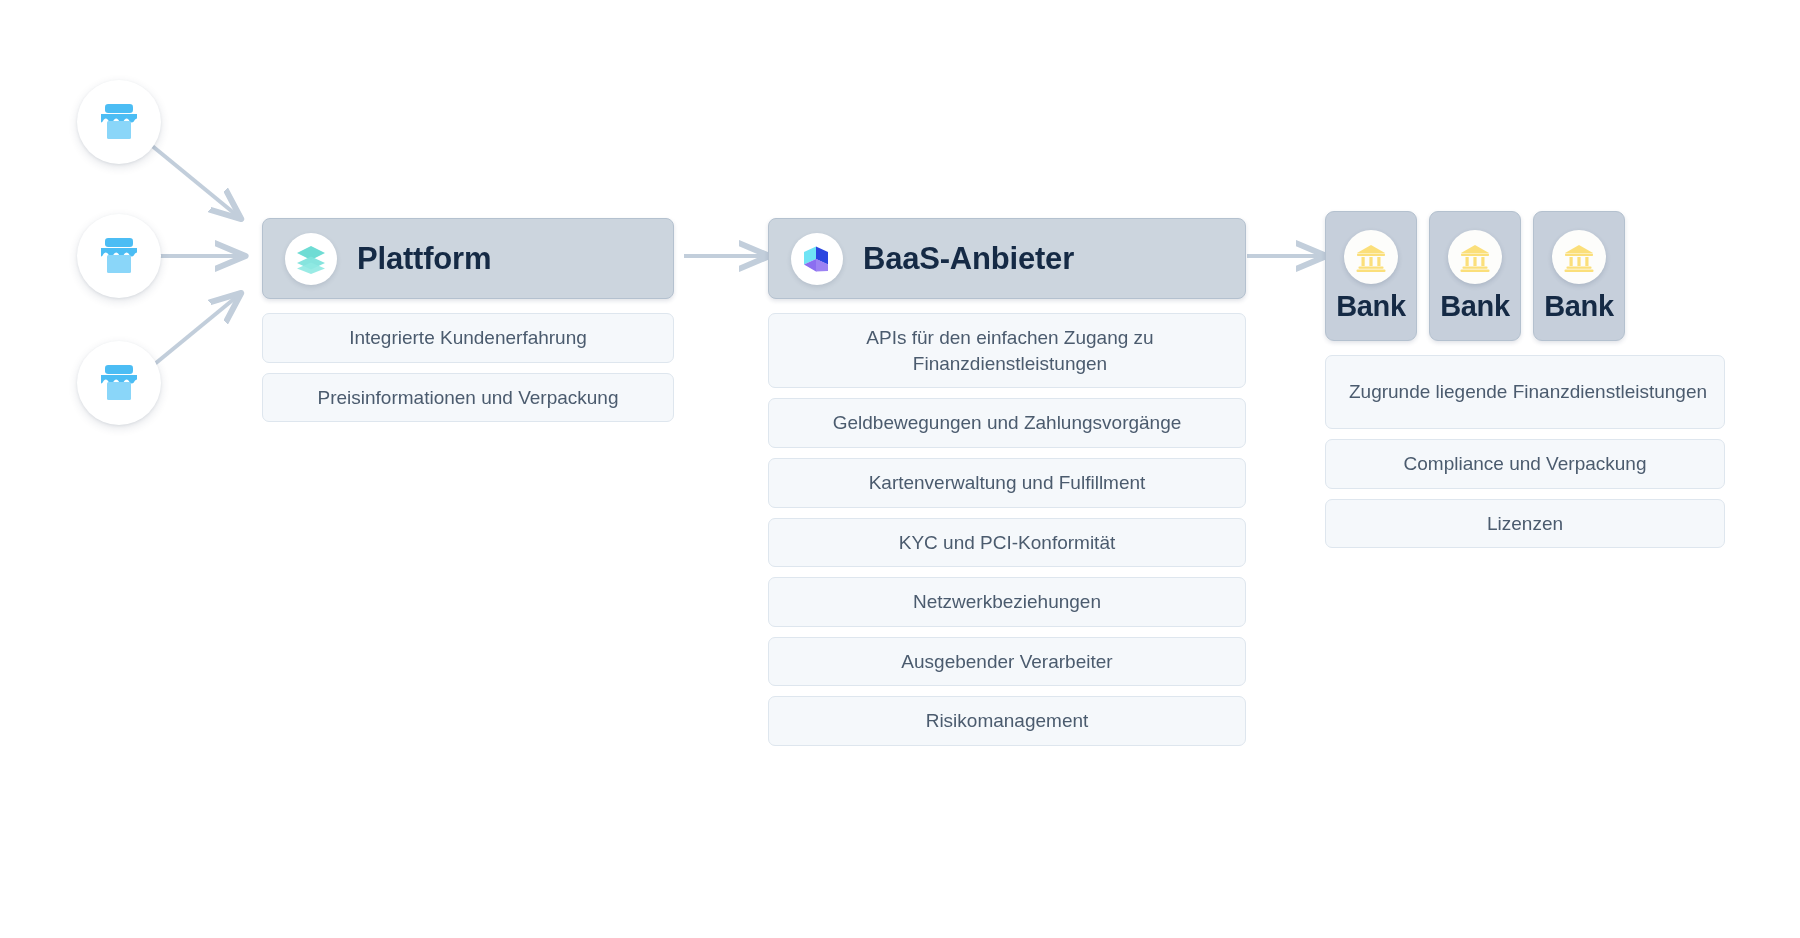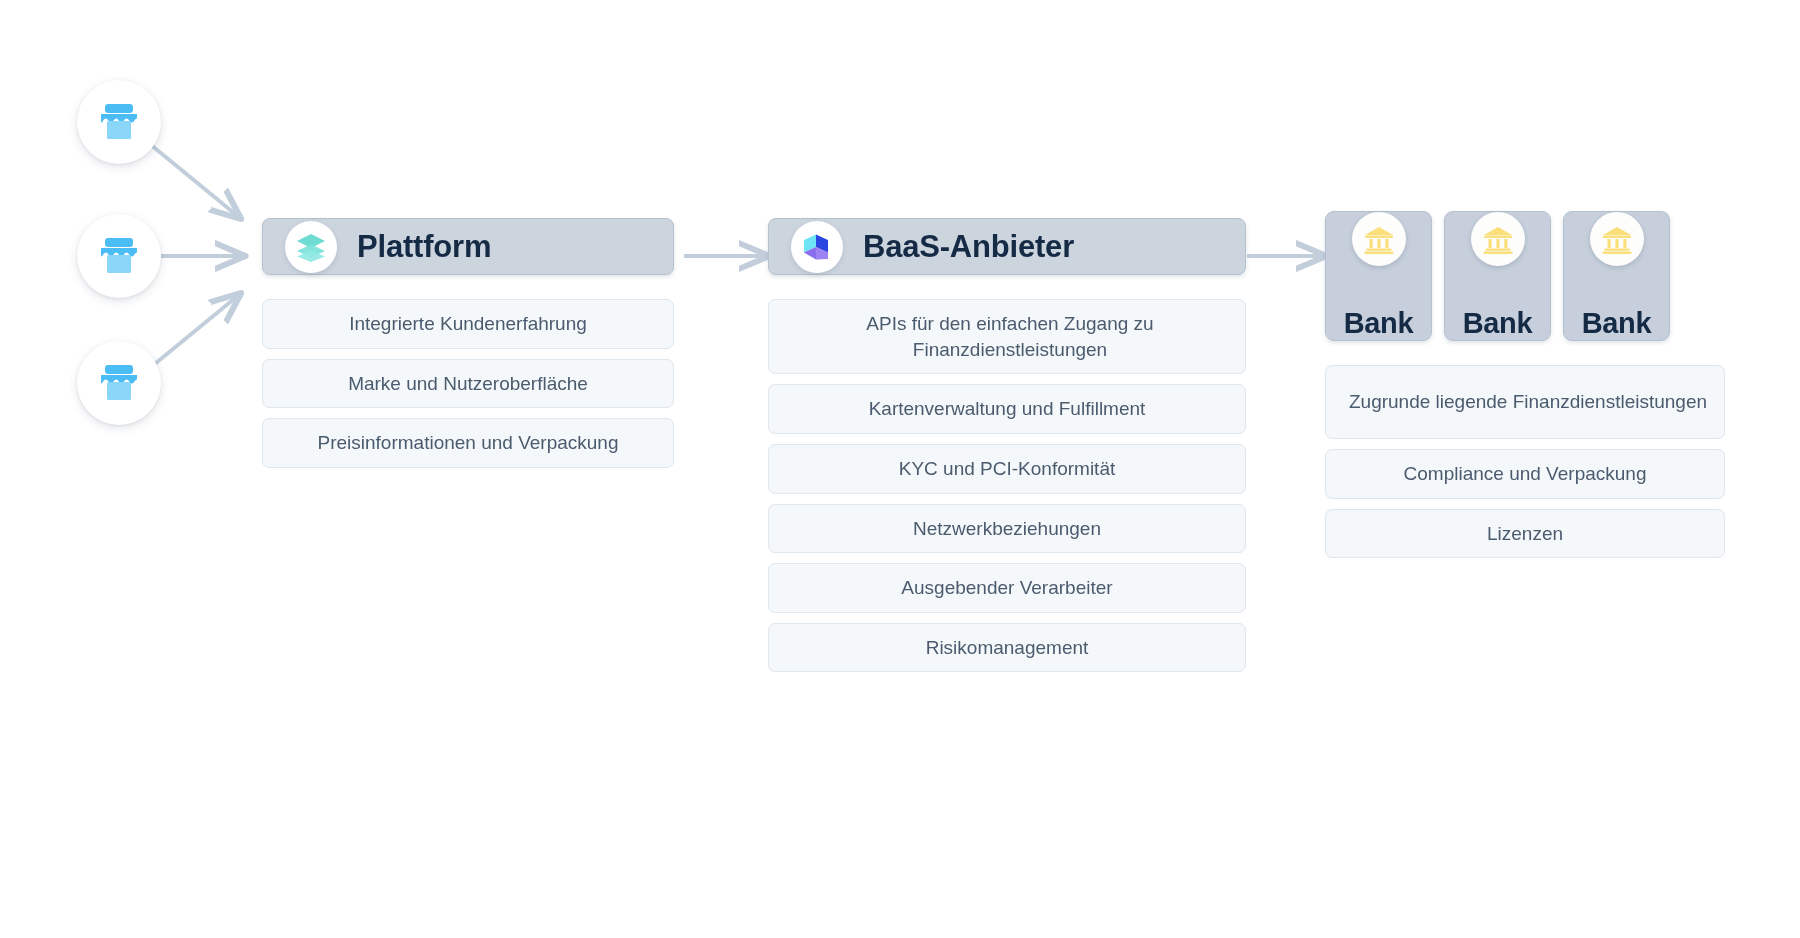--- a/index.html
+++ b/index.html
@@ -43,21 +43,21 @@
   .column { position: absolute; }
 
   
   .node-header {
     display: flex;
     align-items: center;
     gap: 20px;
     background: #ccd5de;
     border: 1px solid #b4c1cf;
     border-radius: 8px;
-    height: 57px;
+    height: 81px;
     padding: 0 22px;
     box-shadow: 0 2px 4px rgba(40,60,90,0.14);
   }
   .node-header .badge {
     width: 52px; height: 52px;
     border-radius: 50%;
     background: #ffffff;
     display: flex; align-items: center; justify-content: center;
     flex: 0 0 auto;
     box-shadow: 0 2px 5px rgba(30,50,80,0.13);
@@ -80,38 +80,38 @@
     line-height: 1.35;
     text-align: center;
     display: flex;
     align-items: center;
     justify-content: center;
     padding: 11px 14px;
     min-height: 46px;
   }
   .chip.two-line { min-height: 74px; padding-left: 20px; }
   .chip + .chip { margin-top: 10px; }
-  .chip-list { margin-top: 24px; }
+  .chip-list { margin-top: 14px; }
 
   
   .bank-row {
     display: flex;
     gap: 12px;
   }
   .bank-tile {
-    width: 107px;
+    width: 92px;
     height: 130px;
     background: #c6cfdb;
     border: 1px solid #b4c1cf;
     border-radius: 9px;
     box-shadow: 0 2px 4px rgba(40,60,90,0.14);
     display: flex;
     flex-direction: column;
     align-items: center;
-    justify-content: space-between;
+    justify-content: center;
     gap: 6px;
   }
   .bank-tile .badge {
     width: 54px; height: 54px;
     border-radius: 50%;
     background: #fdfdfb;
     display: flex; align-items: center; justify-content: center;
     box-shadow: 0 2px 5px rgba(30,50,80,0.16);
   }
   .bank-tile .bank-label {
@@ -183,41 +183,41 @@
           <path d="M17 4 L31 11 L17 18 L3 11 Z" fill="#6fdcd4"></path>
           <path d="M17 14.5 L31 21 L17 27.5 L3 21 Z" fill="#7fe3dc" opacity="0.95"></path>
           <path d="M17 20.5 L31 26.5 L17 32 L3 26.5 Z" fill="#8fe9e2" opacity="0.9"></path>
         </svg>
       </span>
       <span class="title">Plattform</span>
     </div>
 
     <div class="chip-list">
       <div class="chip">Integrierte Kundenerfahrung</div>
-      <div class="chip">Marke und Nutzeroberfläche</div>
       <div class="chip">Preisinformationen und Verpackung</div>
     </div>
   </div>
 
   <div class="column" style="left:768px; top:218px; width:478px;">
 
     <div class="node-header">
       <span class="badge">
         <svg width="36" height="36" viewBox="0 0 36 36">
           <path d="M5 11 L17 5.5 L17 18 L5 23.5 Z" fill="#6fe4f5"></path>
           <path d="M17 5.5 L29 11 L29 23.5 L17 18 Z" fill="#2b46e0"></path>
           <path d="M5 23.5 L17 18 L29 23.5 L17 30.5 Z" fill="#8b6ef0"></path>
           <path d="M17 18 L29 23.5 L29 30 L17 30.5 Z" fill="#9c82f3"></path>
         </svg>
       </span>
       <span class="title">BaaS-Anbieter</span>
     </div>
 
     <div class="chip-list">
       <div class="chip two-line">APIs für den einfachen Zugang zu Finanzdienstleistungen</div>
+      <div class="chip">Geldbewegungen und Zahlungsvorgänge</div>
       <div class="chip">Kartenverwaltung und Fulfillment</div>
       <div class="chip">KYC und PCI-Konformität</div>
       <div class="chip">Netzwerkbeziehungen</div>
       <div class="chip">Ausgebender Verarbeiter</div>
       <div class="chip">Risikomanagement</div>
     </div>
   </div>
 
   <div class="column" style="left:1325px; top:211px; width:400px;">
 

